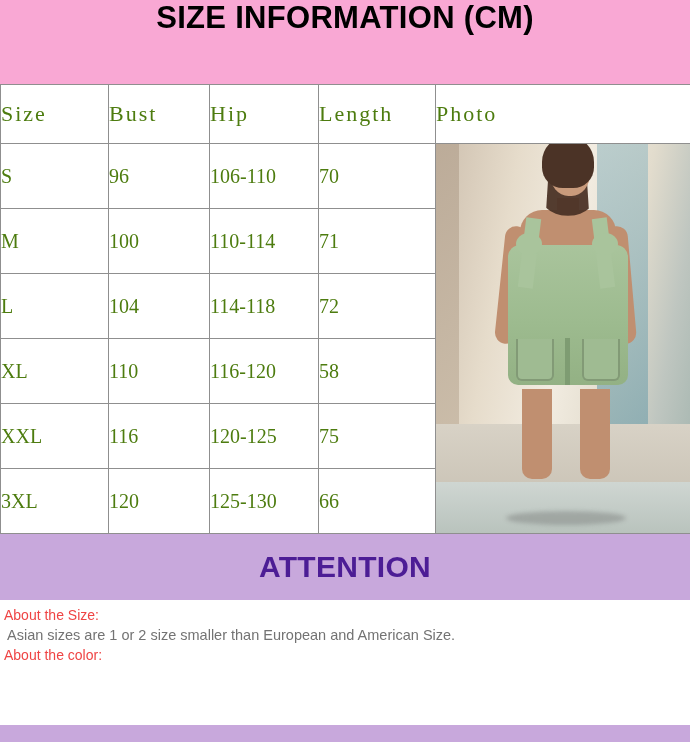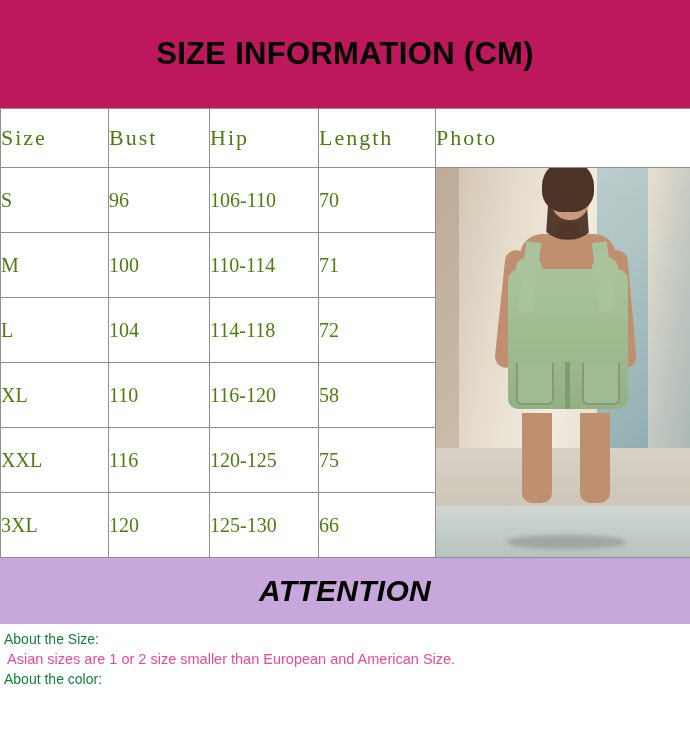--- a/index.html
+++ b/index.html
@@ -14,25 +14,24 @@
     overflow: hidden;
   }
   .page {
     position: relative;
     width: 690px;
     height: 742px;
     background: #c8a8dc;
     box-sizing: border-box;
   }
   .title-bar {
-    height: 108px;
+    height: 84px;
     display: flex;
-    align-items: center;
     justify-content: center;
-    background: #be185d;
+    background: #f9a8d4;
   }
   .title-bar .title-text {
     font-family: "Liberation Sans", sans-serif;
     font-weight: bold;
     font-size: 31px;
     color: #000;
     letter-spacing: 0.3px;
   }
   .table-wrap {
     background: #ffffff;
@@ -192,38 +191,37 @@
     height: 66px;
     display: flex;
     align-items: center;
     justify-content: center;
     background: #c8a8dc;
   }
   .attention-bar .attention-text {
     font-family: "Liberation Sans", sans-serif;
     font-weight: bold;
     font-size: 30px;
-    color: #000000;
+    color: #4c1d95;
     letter-spacing: 0.3px;
-    font-style: italic;
   }
   .notes {
     background: #ffffff;
     padding: 6px 6px 0 4px;
     height: 125px;
     box-sizing: border-box;
   }
   .notes .note-head {
-    color: #15803d;
+    color: #ef4444;
     font-size: 14px;
     line-height: 19px;
     font-family: "Liberation Sans", sans-serif;
   }
   .notes .note-body {
-    color: #ec4899;
+    color: #737373;
     font-size: 14.5px;
     line-height: 21px;
     font-family: "Liberation Sans", sans-serif;
     padding-left: 3px;
   }
 </style>
 </head>
 <body>
 
 <div class="page">

